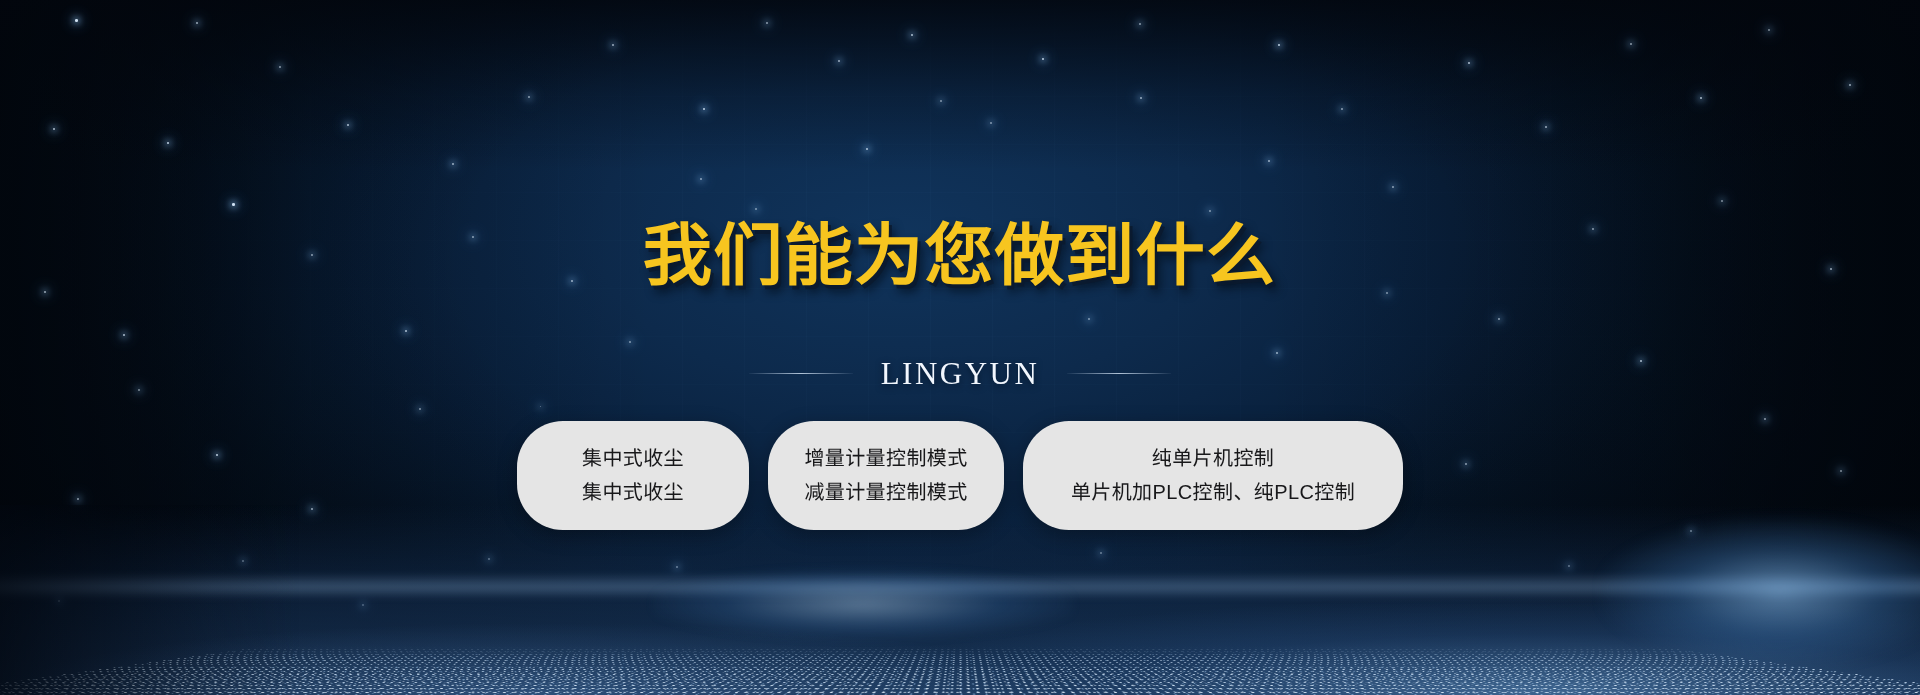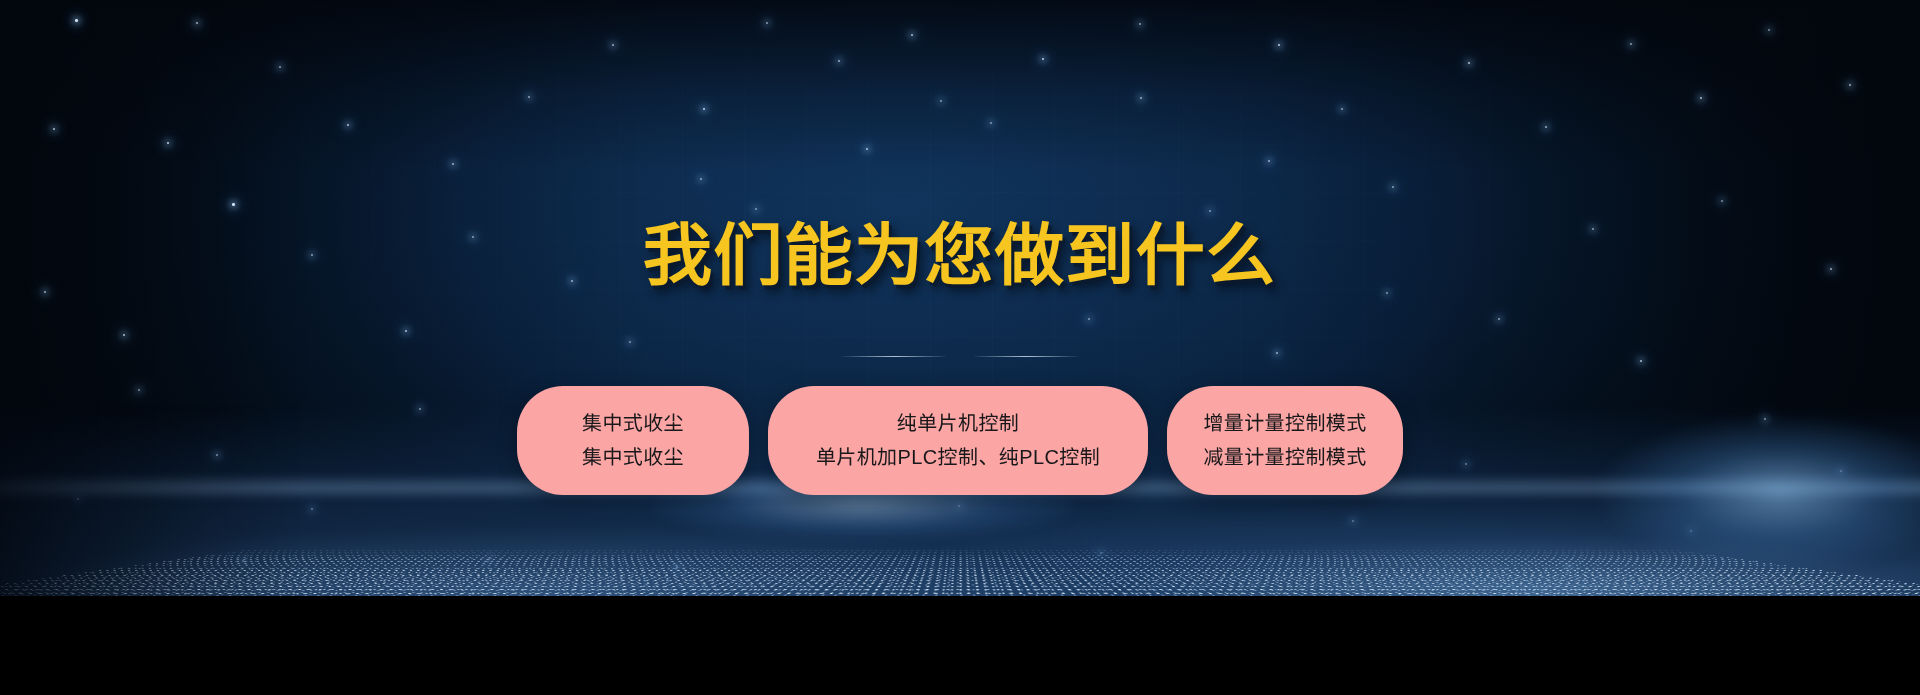--- a/index.html
+++ b/index.html
@@ -8,21 +8,21 @@
     padding: 0;
     background: #000;
   }
   body {
     font-family: "Liberation Sans", "DejaVu Sans", sans-serif;
   }
 
   .banner {
     position: relative;
     width: 1920px;
-    height: 596px;
+    height: 695px;
     overflow: hidden;
     background: #050d1a;
   }
 
   
   .bg-base {
     position: absolute;
     inset: 0;
     background:
       radial-gradient(ellipse 1100px 560px at 47% 34%, #10345c 0%, #0d2a4c 28%, #09203c 50%, #061628 72%, #030b16 100%);
@@ -196,21 +196,21 @@
     white-space: nowrap;
   }
 
   .pills {
     margin-top: 29px;
     display: flex;
     align-items: stretch;
     gap: 19px;
   }
   .pill {
-    background: #fca5a5;
+    background: #e5e5e5;
     border-radius: 46px;
     box-shadow: 0 5px 20px rgba(0,0,0,0.30);
     display: flex;
     flex-direction: column;
     justify-content: center;
     align-items: center;
     gap: 13px;
     padding: 27px 34px;
     min-height: 48px;
     box-sizing: border-box;
@@ -318,36 +318,37 @@
     <div class="wave-glow"></div>
     <div class="wave-dim-left"></div>
   </div>
 
   <div class="content">
 
     <h1 class="headline">我们能为您做到什么</h1>
 
     <div class="subrow">
       <span class="rule"></span>
+      <span class="brand">LINGYUN</span>
       <span class="rule"></span>
     </div>
 
 
     <div class="pills">
 
       <div class="pill pill-1">
         <span class="pill-line">集中式收尘</span>
         <span class="pill-line">集中式收尘</span>
       </div>
 
+      <div class="pill pill-2">
+        <span class="pill-line">增量计量控制模式</span>
+        <span class="pill-line">减量计量控制模式</span>
+      </div>
+
       <div class="pill pill-3">
         <span class="pill-line">纯单片机控制</span>
         <span class="pill-line">单片机加PLC控制、纯PLC控制</span>
       </div>
 
-      <div class="pill pill-2">
-        <span class="pill-line">增量计量控制模式</span>
-        <span class="pill-line">减量计量控制模式</span>
-      </div>
-
     </div>
   </div>
 </div>
 
 </body></html>

